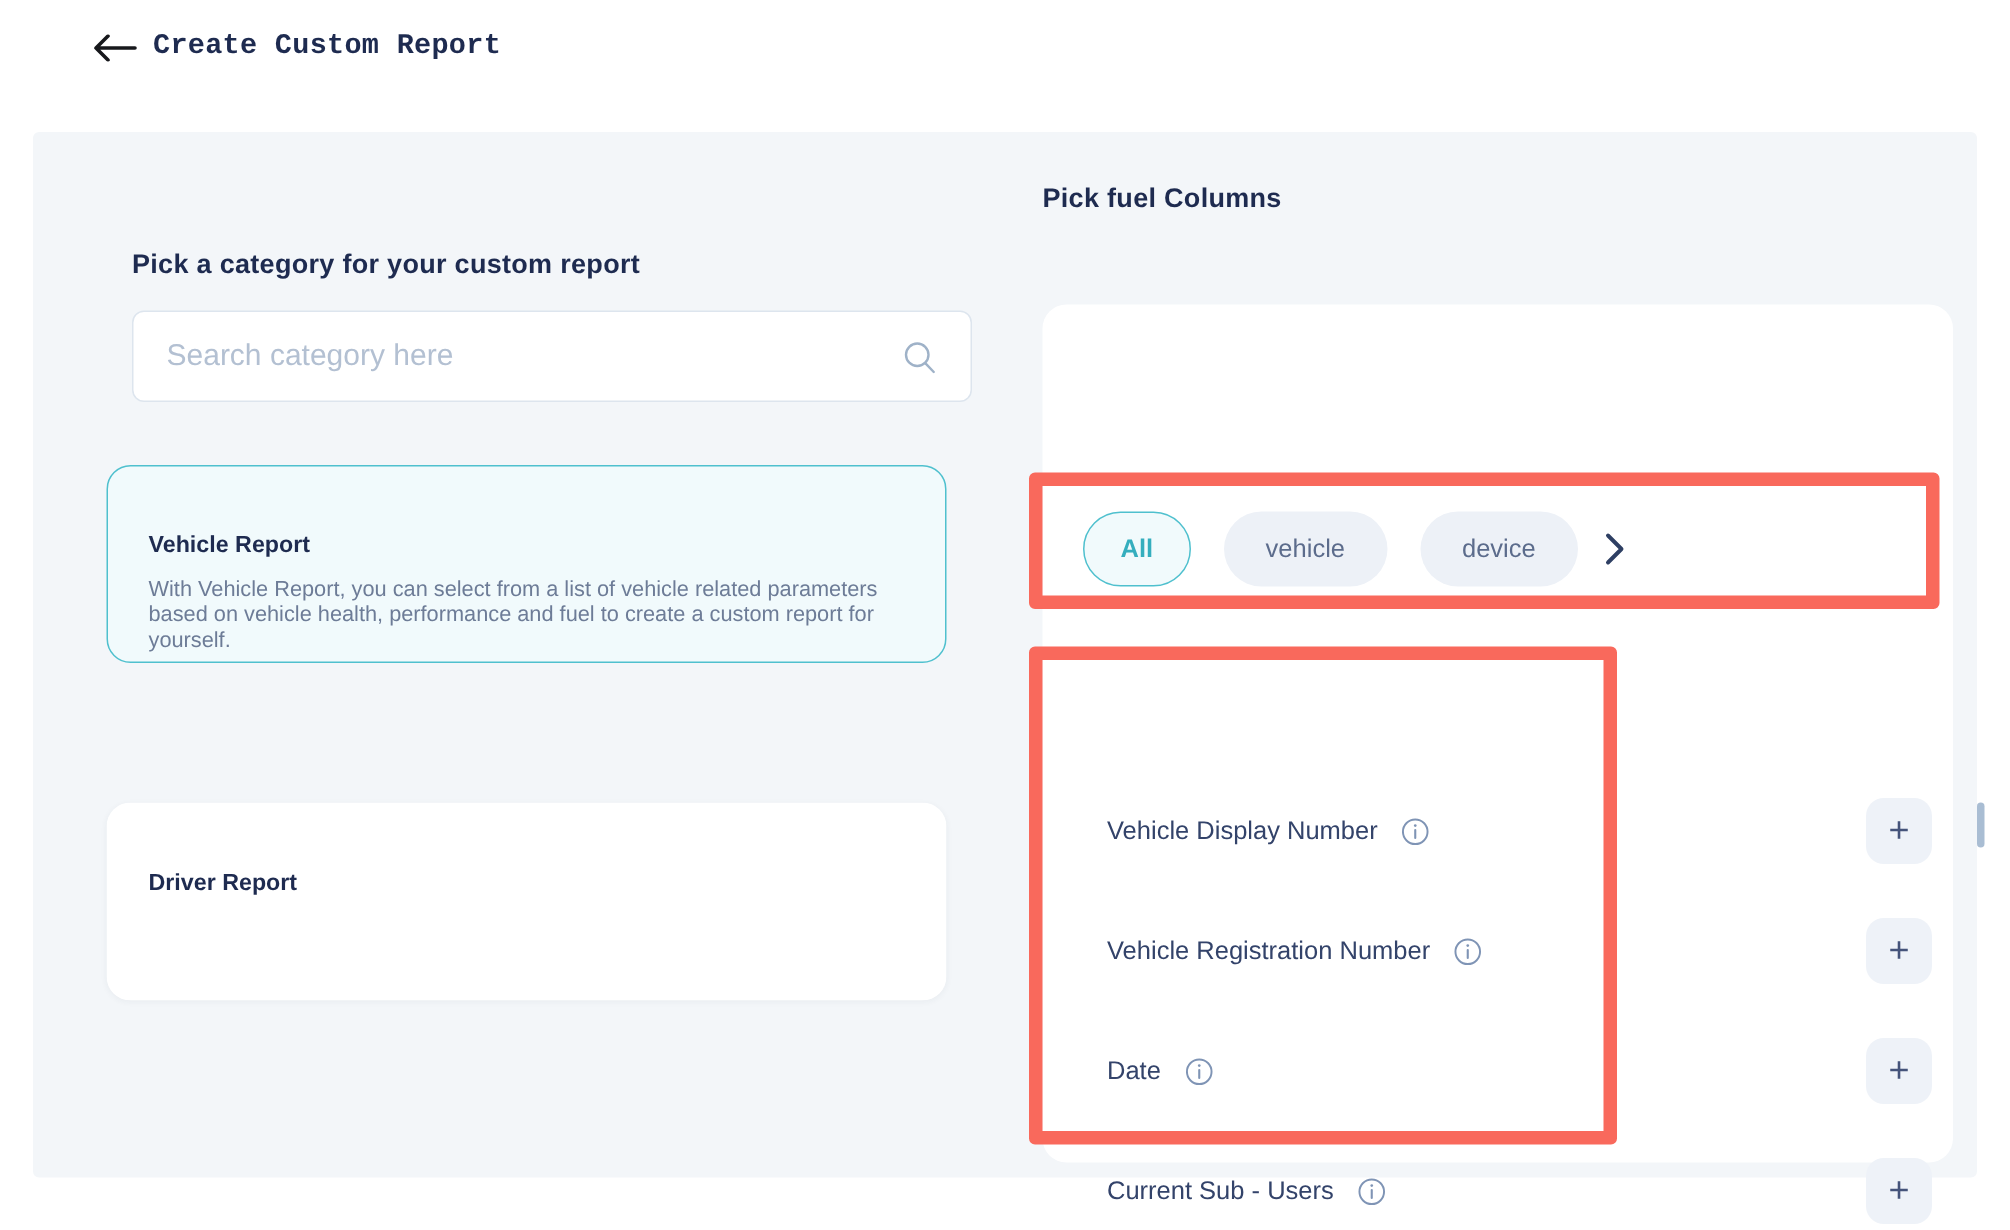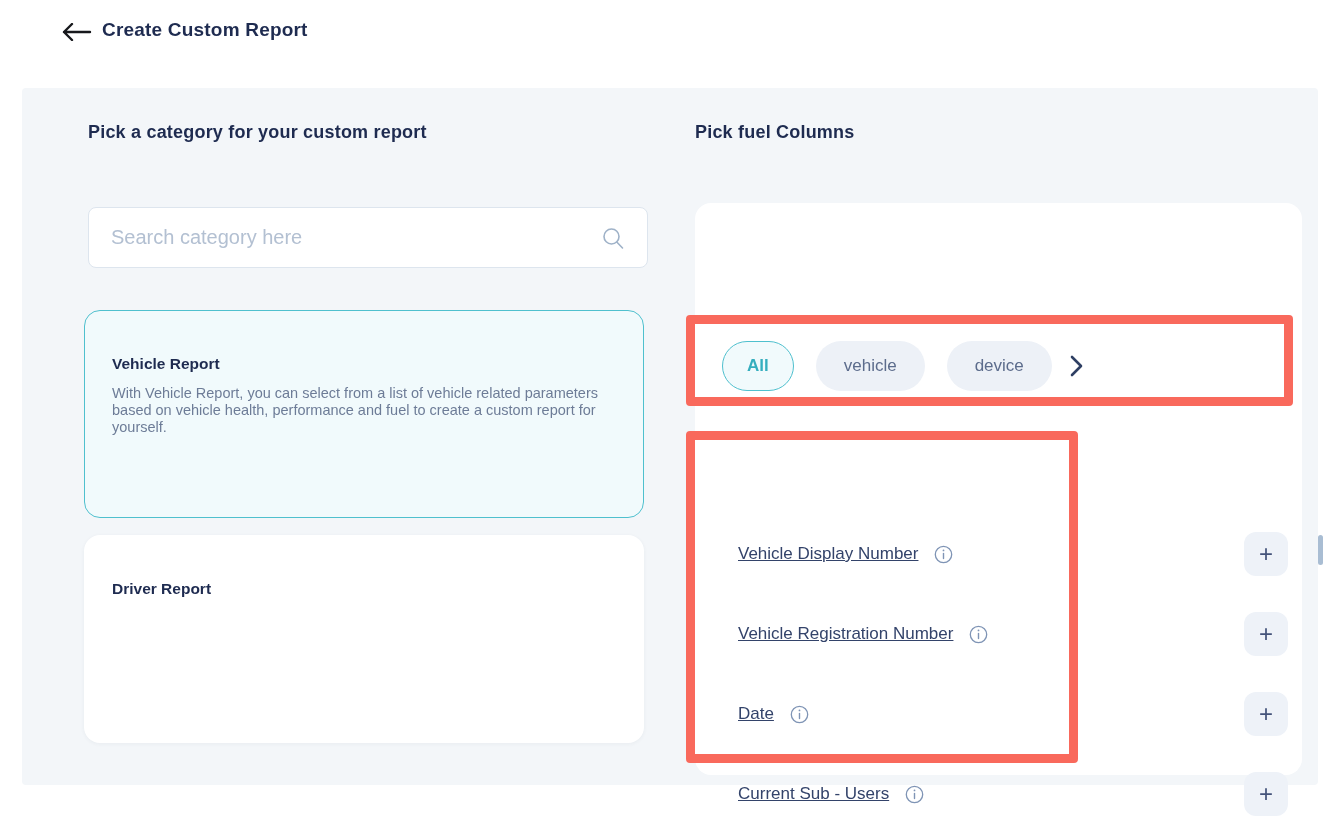--- a/index.html
+++ b/index.html
@@ -20,62 +20,62 @@
     --icon-grey:#9fb2c8;
     --info-grey:#7f94b5;
     --thumb:#a9bdd3;
   }
   *{margin:0;padding:0;box-sizing:border-box;}
   html,body{background:#ffffff;}
   body{font-family:"Liberation Sans", sans-serif; width:1340px; height:820px; overflow:hidden; position:relative;}
   .page{position:absolute; inset:0; width:1340px; height:820px; background:#fff;}
 
   
-  .header{position:absolute; left:0; top:0; width:1340px; height:66px; background:#fff;}
+  .header{position:absolute; left:0; top:0; width:1340px; height:66px; background:#fff;font-family:Liberation Mono, monospace;}
   .back-btn{position:absolute; left:60px; top:18px; width:34px; height:28px; background:none; border:none; cursor:pointer; display:flex; align-items:center; justify-content:center;}
   .page-title{position:absolute; left:102px; top:19px; font-size:19px; font-weight:bold; color:var(--navy); letter-spacing:.2px;}
 
   
   .panel{position:absolute; left:22px; top:88px; width:1296px; height:697px; background:var(--panel-bg); border-radius:4px;}
 
   .section-heading{position:absolute; top:34px; font-size:18px; font-weight:bold; color:var(--navy); letter-spacing:.2px;}
-  .left-heading{left:66px;}
+  .left-heading{left:66px;margin-top:44px;}
   .right-heading{left:673px;}
 
   
   .search-box{position:absolute; background:#fff; border:1px solid var(--border-grey); border-radius:8px; display:flex; align-items:center;}
   .search-box input{flex:1; border:none; outline:none; background:transparent; font-family:"Liberation Sans",sans-serif; font-size:20px; color:#3a4a6b; padding:0 12px 0 22px;}
   .search-box input::placeholder{color:var(--placeholder);}
   .search-box .mag{flex:0 0 auto; margin-right:22px;}
 
   .cat-search{left:66px; top:119px; width:560px; height:61px;}
 
   
-  .cat-card{position:absolute; left:62px; width:560px; height:208px; background:#fff; border:1px solid transparent; border-radius:16px; cursor:pointer; box-shadow:0 1px 4px rgba(31,51,86,0.05); padding:44px 19px 0 27px;}
+  .cat-card{position:absolute; left:49px; width:560px; height:132px; background:#fff; border:1px solid transparent; border-radius:16px; cursor:pointer; box-shadow:0 1px 4px rgba(31,51,86,0.05); padding:44px 19px 0 27px;}
   .cat-card.selected{background:var(--accent-fill); border:1.5px solid var(--accent-border); box-shadow:none;}
   .card-vehicle{top:222px;}
   .card-driver{top:447px;}
   .cat-card h3{font-size:15.5px; font-weight:bold; color:var(--navy); margin-bottom:12px;}
   .cat-card p{font-size:14.5px; line-height:17px; color:var(--body-grey);}
 
   
   .columns-card{position:absolute; left:673px; top:115px; width:607px; height:572px; background:#fff; border-radius:16px; overflow:hidden;}
   .col-search{left:701px; top:159px; width:545px; height:61px; border-radius:10px; border:1px solid #dce6f0;}
 
   
   .chips-row{position:absolute; left:700px; top:253px; width:560px; height:50px; display:flex; align-items:center;}
   .chip{height:50px; border:none; border-radius:25px; background:var(--chip-bg); color:var(--chip-text); font-family:"Liberation Sans",sans-serif; font-size:17px; padding:0 28px; cursor:pointer;text-align:center;}
   .chip + .chip{margin-left:22px;}
   .chip.selected{background:var(--accent-fill); border:1.5px solid var(--accent-border); color:var(--accent); font-weight:bold; padding:0 24px;}
   .chips-more{margin-left:12px; width:26px; height:30px; background:none; border:none; cursor:pointer; display:flex; align-items:center; justify-content:center;}
 
   
   .col-row{position:absolute; left:716px; width:552px; height:44px;}
   .row-1{top:444px;} .row-2{top:524px;} .row-3{top:604px;} .row-4{top:684px;}
-  .col-label{position:absolute; left:0; top:50%; transform:translateY(-50%); display:flex; align-items:center; gap:16px; font-size:17px; color:var(--label-navy); white-space:nowrap;text-decoration:underline;}
+  .col-label{position:absolute; left:0; top:50%; transform:translateY(-50%); display:flex; align-items:center; gap:16px; font-size:17px; color:var(--label-navy); white-space:nowrap;}
   .plus-btn{position:absolute; right:2px; top:0; width:44px; height:44px; border:none; border-radius:12px; background:var(--plus-bg); color:var(--plus-glyph); font-size:24px; font-weight:300; line-height:40px; cursor:pointer; font-family:"Liberation Sans",sans-serif;}
 
   
   .scroll-thumb{position:absolute; left:1296px; top:447px; width:5px; height:30px; border-radius:3px; background:var(--thumb); cursor:pointer;}
 
   
   .annot{position:absolute; border:9px solid var(--annotation); border-radius:4px; pointer-events:none;}
   .annot-chips{left:686px; top:315px; width:607px; height:91px;}
   .annot-list{left:686px; top:431px; width:392px; height:332px;}
 

